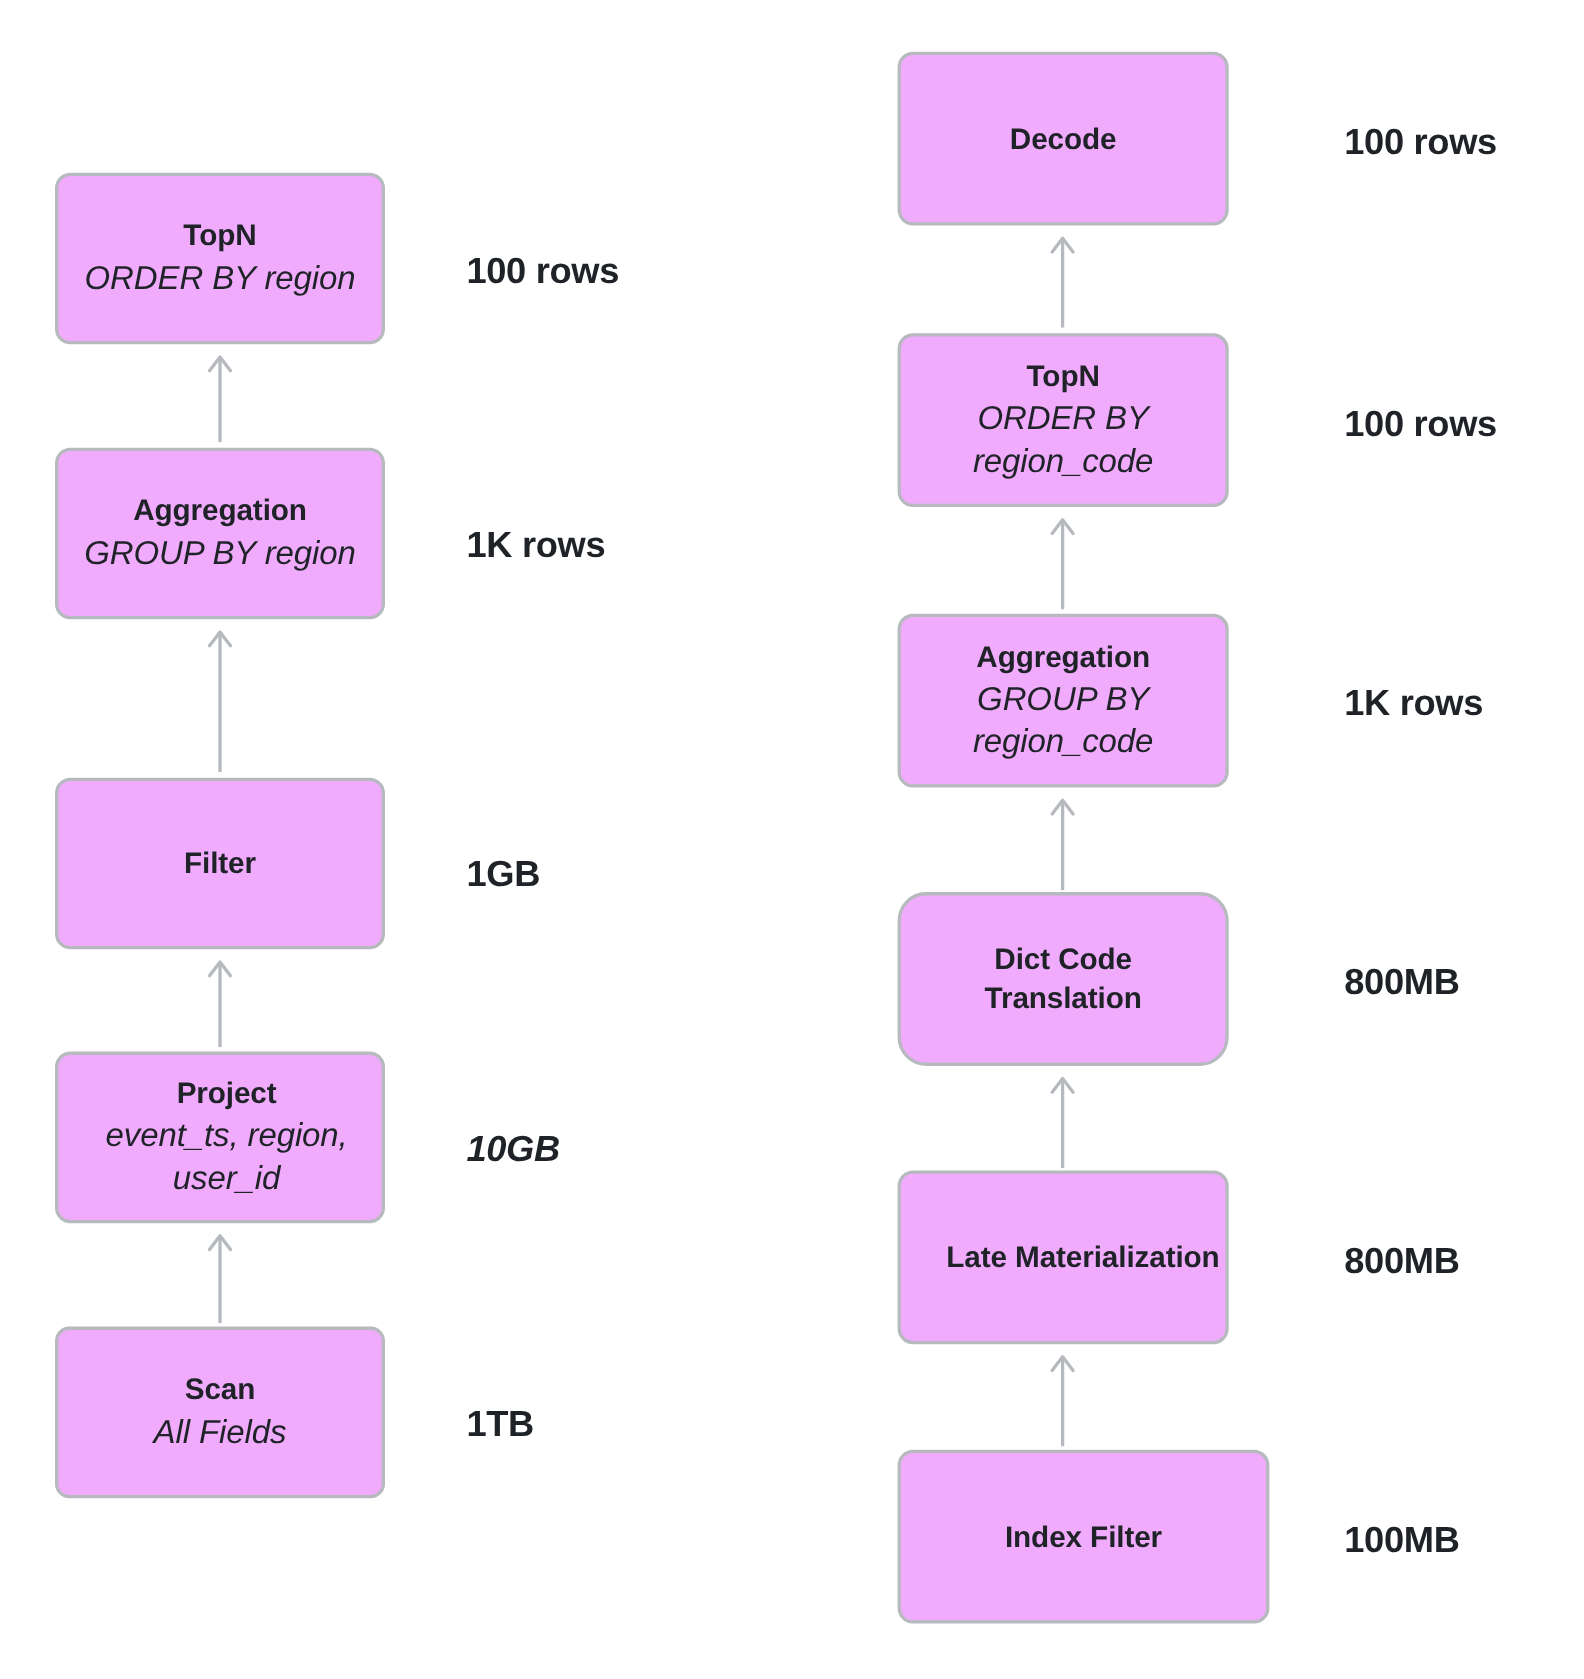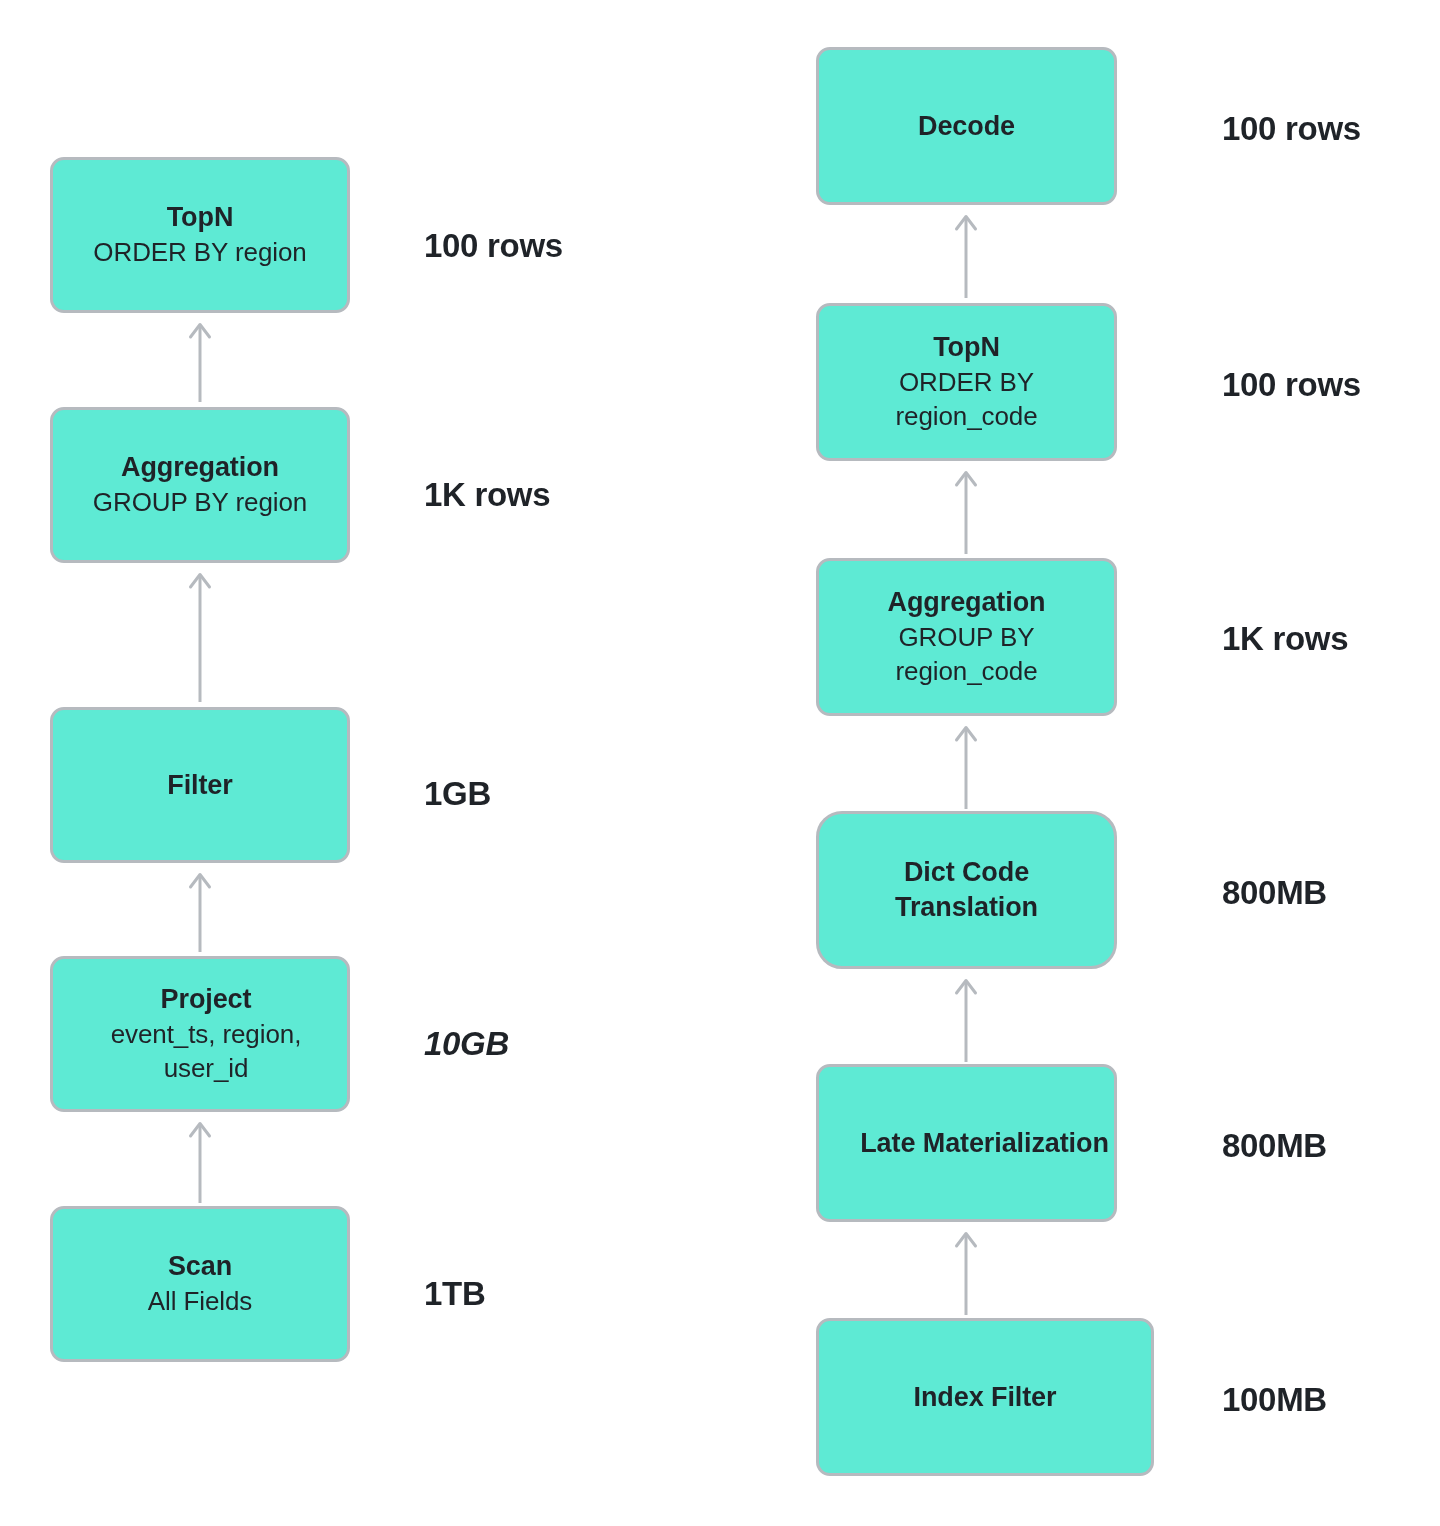--- a/index.html
+++ b/index.html
@@ -16,42 +16,43 @@
   }
   .stage {
     position: absolute;
     left: 0; top: 0;
     width: 1440px;
     height: 1526px;
   }
   .node {
     position: absolute;
     box-sizing: border-box;
-    background: #5eead4;
+    background: #f0abfc;
     border: 3px solid #b6babf;
     border-radius: 14px;
     display: flex;
     flex-direction: column;
     align-items: center;
     justify-content: center;
     text-align: center;
     color: #1f2328;
   }
   .node-title {
     font-weight: bold;
     font-size: 27px;
     line-height: 1.28;
     letter-spacing: -0.1px;
   }
   .node-sub {
     font-weight: normal;
-    font-size: 26px;
+    font-size: 30px;
     line-height: 1.30;
     letter-spacing: -0.1px;
     white-space: pre-line;
+    font-style: italic;
   }
   .node-title + .node-sub { margin-top: 2px; }
 
   .side-label {
     position: absolute;
     font-weight: bold;
     font-size: 33px;
     color: #1f2328;
     letter-spacing: -0.3px;
     white-space: nowrap;
@@ -114,21 +115,21 @@
   </div>
   <div class="side-label" style="left:424px; top:1027px;font-style:italic;">10GB</div>
 
   <div class="arrow" style="left:187px; top:1117px; height:86px;">
     <svg viewBox="0 0 26 86" preserveAspectRatio="none">
       <path d="M13 86 L13 8" stroke="#b6babf" stroke-width="3" fill="none"></path>
       <path d="M3.5 19 L13 6.5 L22.5 19" stroke="#b6babf" stroke-width="3" fill="none" stroke-linecap="round" stroke-linejoin="round"></path>
     </svg>
   </div>
 
-  <div class="node" style="left:50px; top:1206px; width:300px; height:156px;">
+  <div class="node" style="left:50px; top:1206px; width:300px; height:156px;border-radius:13px;">
     <div class="node-title">Scan</div>
     <div class="node-sub">All Fields</div>
   </div>
   <div class="side-label" style="left:424px; top:1277px;">1TB</div>
 
   <div class="node" style="left:816px; top:47px; width:301px; height:158px;">
     <div class="node-title">Decode</div>
   </div>
   <div class="side-label" style="left:1222px; top:112px;">100 rows</div>
 

